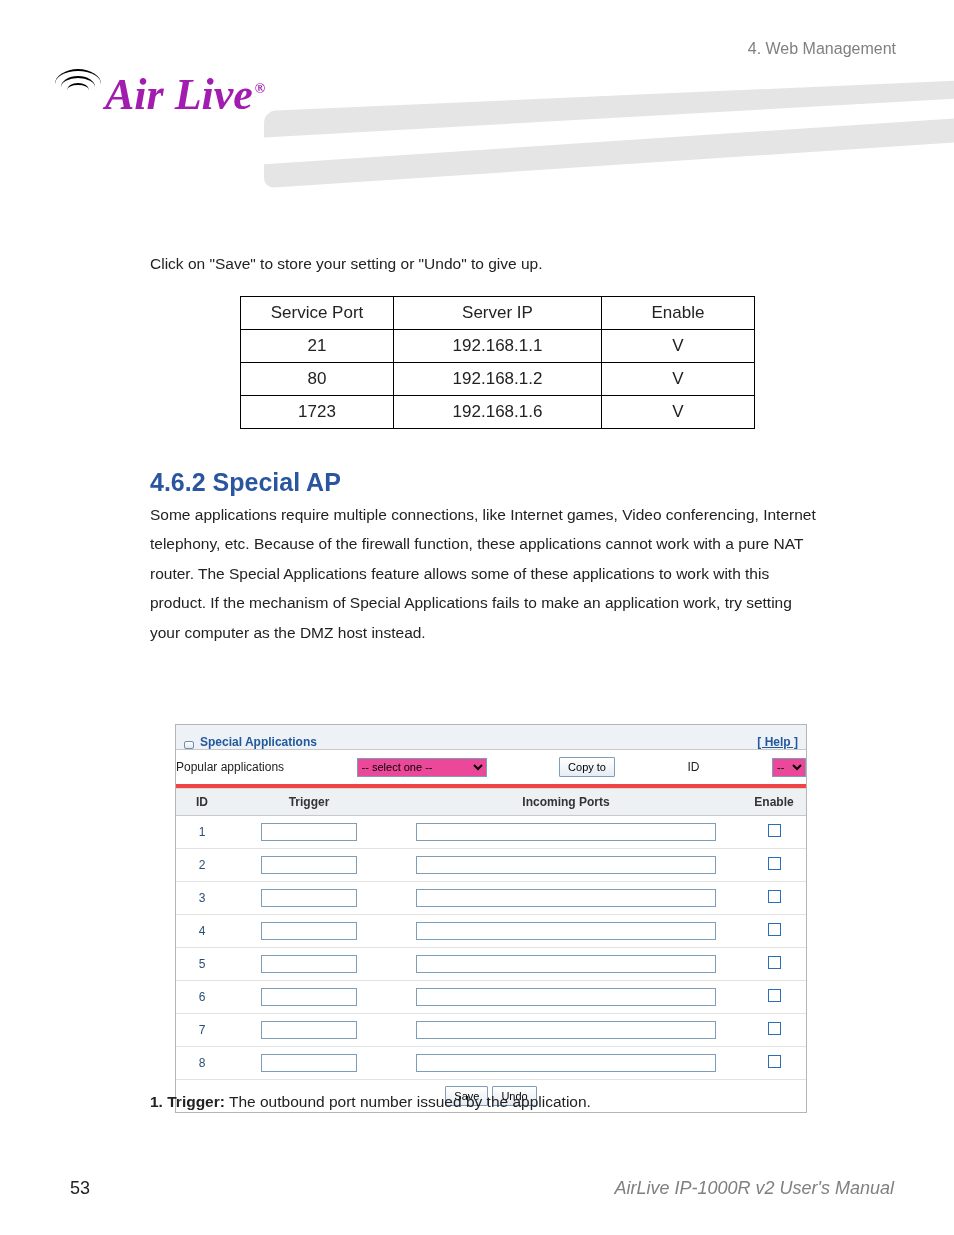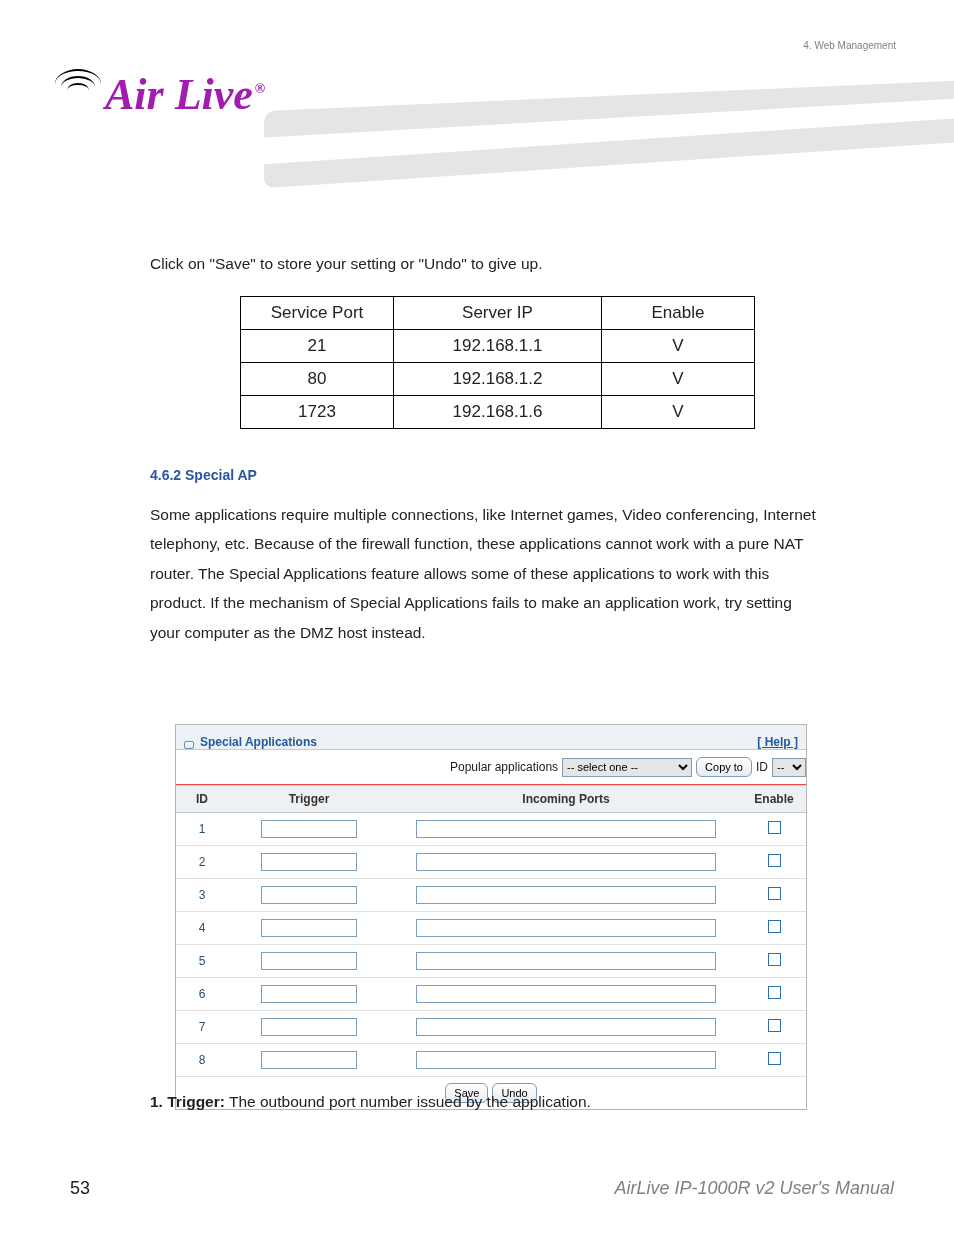--- a/index.html
+++ b/index.html
@@ -10,43 +10,43 @@
   .logo .wifi{display:inline-block;vertical-align:top;margin-right:4px;position:relative;width:46px;height:36px;}
   .logo .wifi span{position:absolute;left:50%;border:2.2px solid #000;border-bottom:none;border-left:none;border-right:none;border-radius:50%;}
   .logo .wifi .a{width:46px;height:28px;top:0;transform:translateX(-50%);}
   .logo .wifi .b{width:34px;height:20px;top:7px;transform:translateX(-50%);}
   .logo .wifi .c{width:22px;height:12px;top:14px;transform:translateX(-50%);}
   .logo .tm{font-size:14px;vertical-align:super;margin-left:2px;}
   .swoosh{position:absolute;right:0;top:95px;width:690px;height:70px;}
   .swoosh .s1{position:absolute;right:-40px;top:0;width:730px;height:40px;background:#e5e5e5;transform:skewY(-2.5deg);border-top-left-radius:12px;}
   .swoosh .s2{position:absolute;right:-40px;top:22px;width:730px;height:44px;background:#fff;transform:skewY(-3.2deg);}
   .swoosh .s3{position:absolute;right:-40px;top:45px;width:730px;height:24px;background:#e5e5e5;transform:skewY(-3.8deg);border-bottom-left-radius:10px;}
-  .ch-title{position:absolute;right:58px;top:40px;font-size:10px;color:#808080;}
+  .ch-title{position:absolute;right:58px;top:40px;font-size:16px;color:#808080;}
   
   .simple-wrap{position:absolute;left:240px;top:296px;}
   table.simple{border-collapse:collapse;}
   table.simple th,table.simple td{border:1px solid #000;height:30px;font-size:17px;text-align:center;font-weight:normal;}
   table.simple th{font-weight:normal;}
   .c-port{width:150px;}
   .c-ip{width:205px;}
   .c-en{width:150px;}
   
   .para{position:absolute;font-size:15.5px;color:#222;line-height:1.35;}
   
   .panel{position:absolute;left:175px;top:724px;width:630px;border:1px solid #b5b5b5;background:#fff;font-family:Tahoma,Arial,sans-serif;}
   .panel-hdr{background:#eef2f6;border-bottom:1px solid #c8c8c8;height:24px;display:flex;align-items:flex-end;padding:0 8px;font-size:12px;}
   .panel-hdr .bullet{width:10px;height:8px;border:1px solid #6a8fb0;border-radius:2px;margin-right:6px;box-sizing:border-box;background:linear-gradient(#fff,#dfe8f1);}
   .panel-hdr .ttl{color:#21599c;font-weight:bold;}
   .panel-hdr .spacer{flex:1;}
   .panel-hdr .help{color:#21599c;font-weight:bold;margin-top:17px;}
-  .popular-row{height:34px;display:flex;align-items:center;justify-content:flex-end;font-size:12px;color:#222;gap:4px;border-bottom:1px solid #ef4444;}
-  .sel{font-family:Tahoma,Arial,sans-serif;font-size:11px;height:19px;border:1px solid #7e9db9;background:#e5e5e5;}
+  .popular-row{height:34px;display:flex;align-items:center;justify-content:space-between;font-size:12px;color:#222;gap:4px;border-bottom:4px solid #ef4444;}
+  .sel{font-family:Tahoma,Arial,sans-serif;font-size:11px;height:19px;border:1px solid #7e9db9;background:#ec4899;}
   .sel.app{width:130px;}
   .sel.id{width:34px;}
-  .btn{font-family:Tahoma,Arial,sans-serif;font-size:11px;height:20px;border:1px solid #7e9db9;border-radius:6px;background:linear-gradient(#fff,#e6ecf3);padding:0 8px;cursor:pointer;}
+  .btn{font-family:Tahoma,Arial,sans-serif;font-size:11px;height:20px;border:1px solid #7e9db9;border-radius:1px;background:linear-gradient(#fff,#e6ecf3);padding:0 8px;cursor:pointer;}
   table.grid{width:100%;border-collapse:collapse;font-size:12px;}
   table.grid th{background:#eef1f4;color:#333;font-weight:bold;height:24px;border-top:1px solid #d8d8d8;border-bottom:1px solid #c8c8c8;}
   table.grid td{height:30px;text-align:center;border-bottom:1px solid #e2e2e2;color:#2a4e76;}
   .col-id{width:50px;}
   .col-trg{width:160px;}
   .col-inc{width:auto;}
   .col-enb{width:62px;}
   input.txt{border:1px solid #7e9db9;height:18px;font-size:11px;padding:0 2px;box-sizing:border-box;}
   input.txt.trg{width:96px;}
   input.txt.inc{width:300px;}
@@ -93,21 +93,21 @@
       </tr>
       <tr>
         <td>1723</td>
             <td>192.168.1.6</td>
             <td>V</td>
       </tr>
     </tbody>
       </table>
   </div>
 
-  <div class="para" style="left:150px;top:466px;font-size:14px;color:#2a56a0;font-weight:bold;">4.6.2 Special AP</div>
+  <div class="para" style="left:150px;top:466px;font-size:25px;color:#2a56a0;font-weight:bold;">4.6.2 Special AP</div>
   <div class="para" style="left:150px;top:500px;width:674px;line-height:1.9;">Some applications require multiple connections, like Internet games, Video conferencing, Internet telephony, etc. Because of the firewall function, these applications cannot work with a pure NAT router. The Special Applications feature allows some of these applications to work with this product. If the mechanism of Special Applications fails to make an application work, try setting your computer as the DMZ host instead.</div>
 
   <div class="panel">
     <div class="panel-hdr">
       <span class="bullet"></span>
       <span class="ttl">Special Applications</span>
       <span class="spacer"></span>
       <a class="help" href="#">[ Help ]</a>
     </div>
     <div class="popular-row">

